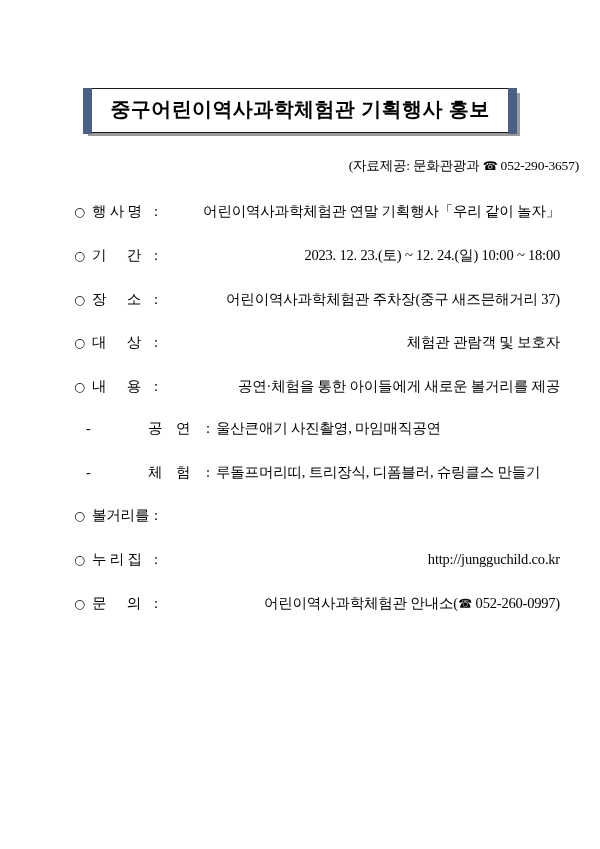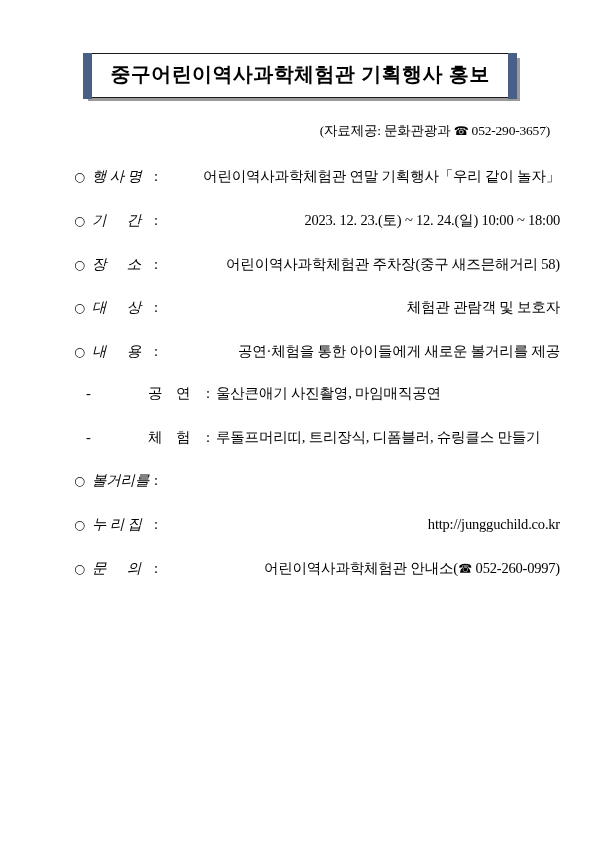--- a/index.html
+++ b/index.html
@@ -18,21 +18,21 @@
   .page {
     width: 600px;
     height: 849px;
     box-sizing: border-box;
     padding: 0;
     position: relative;
   }
 
   
   .title-wrap {
-    margin-top: 53px;
+    margin-top: 88px;
     display: flex;
     justify-content: center;
   }
   .title-box {
     position: relative;
     border: 1.5px solid #1a1a1a;
     background: #ffffff;
     padding: 7px 26px 9px 26px;
     box-shadow: 4px 4px 0 -1px #9a9a9a;
   }
@@ -51,21 +51,21 @@
     font-family: "Liberation Sans", "DejaVu Sans", sans-serif;
     font-weight: bold;
     font-size: 20px;
     letter-spacing: 0.4px;
     white-space: nowrap;
   }
 
   
   .source-line {
     text-align: right;
-    padding-right: 50px;
+    padding-right: 21px;
     margin-top: 24px;
     font-size: 13.5px;
     letter-spacing: -0.2px;
   }
   .phone-glyph {
     font-family: "DejaVu Sans", sans-serif;
     font-size: 12px;
   }
 
   
@@ -84,21 +84,20 @@
   }
   .item .bullet {
     width: 18px;
     flex: 0 0 18px;
     font-family: "DejaVu Sans", sans-serif;
     font-size: 12.5px;
   }
   .item .label {
     flex: 0 0 62px;
     white-space: pre;
-    font-style: italic;
   }
   .item .colon {
     flex: 0 0 10px;
   }
   .item .value {
     flex: 1 1 auto;
     text-align: right;
   }
   .sub-item {
     display: flex;
@@ -155,21 +154,21 @@
       <span class="bullet">○</span>
       <span class="label">기      간</span>
       <span class="colon">:</span>
       <span class="value">2023. 12. 23.(토) ~ 12. 24.(일) 10:00 ~ 18:00</span>
     </div>
 
     <div class="item">
       <span class="bullet">○</span>
       <span class="label">장      소</span>
       <span class="colon">:</span>
-      <span class="value">어린이역사과학체험관 주차장(중구 새즈믄해거리 58)</span>
+      <span class="value">어린이역사과학체험관 주차장(중구 새즈믄해거리 37)</span>
     </div>
 
     <div class="item">
       <span class="bullet">○</span>
       <span class="label">대      상</span>
       <span class="colon">:</span>
       <span class="value">체험관 관람객 및 보호자</span>
     </div>
 
     <div class="item tight">

